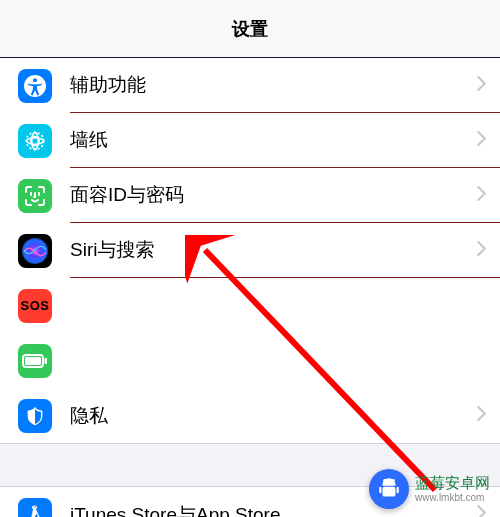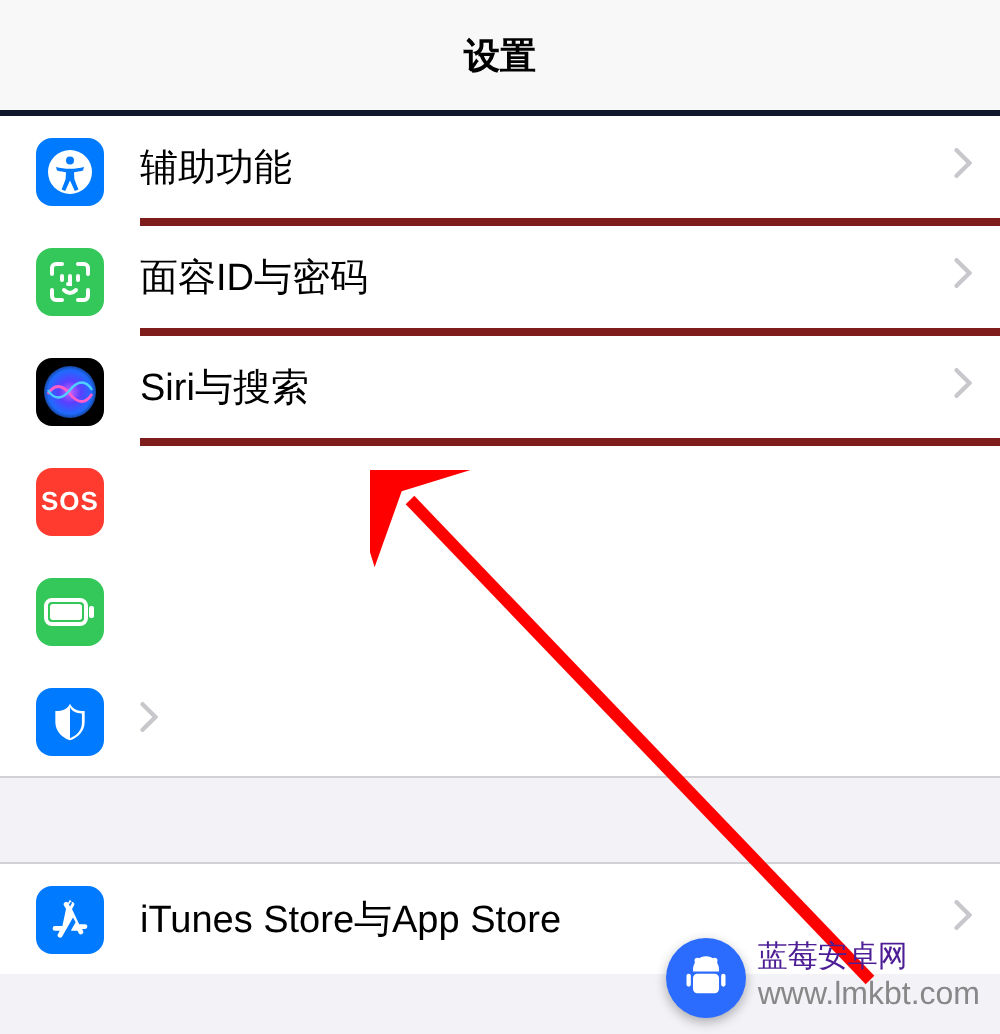--- a/index.html
+++ b/index.html
@@ -7,21 +7,21 @@
       width: 500px;
       height: 517px;
       background: #f2f2f7;
       font-family: -apple-system, "PingFang SC", "Helvetica Neue", sans-serif;
       overflow: hidden;
       position: relative;
     }
     .header {
       height: 58px;
       background: #f8f8f8;
-      border-bottom: 3px solid #0f172a;
+      border-bottom: 1px solid #0f172a;
       display: flex;
       align-items: center;
       justify-content: center;
     }
     .header-title {
       font-size: 18px;
       font-weight: 600;
       color: #000;
     }
     .list {
@@ -32,34 +32,34 @@
       align-items: center;
       height: 55px;
       padding-left: 18px;
       cursor: pointer;
     }
     .row-right {
       flex: 1;
       display: flex;
       align-items: center;
       height: 100%;
-      border-bottom: 4px solid #7f1d1d;
+      border-bottom: 1px solid #7f1d1d;
       padding-right: 14px;
     }
     .row:last-child .row-right { border-bottom: none; }
     .icon-wrap {
       width: 34px;
       height: 34px;
       border-radius: 8px;
       margin-right: 18px;
       display: flex;
       align-items: center;
       justify-content: center;
       flex-shrink: 0;
-      color: #ffffff;
+      color: #000000;
     }
     .label {
       flex: 1;
       font-size: 19px;
       color: #000;
     }
     .chev {
       color: #c7c7cc;
     }
     .gap {
@@ -97,22 +97,22 @@
     .watermark-logo {
       width: 40px;
       height: 40px;
       border-radius: 50%;
       background: #2b6cff;
       display: flex;
       align-items: center;
       justify-content: center;
       box-shadow: 0 2px 6px rgba(0,0,0,0.3);
     }
-    .watermark-text { font-size: 15px; color: #4c1d95; font-weight: 500; }
-    .watermark-url { font-size: 16px; color: #888; }
+    .watermark-text { font-size: 15px; color: #15803d; font-weight: 500; }
+    .watermark-url { font-size: 10px; color: #888; }
     .watermark-stack { display: flex; flex-direction: column; line-height: 1.2; }
   </style>
 </head>
 <body>
 
 <div class="header">
   <span class="header-title">设置</span>
 </div>
 
 <div class="list">
@@ -126,20 +126,37 @@
         </svg>
     </div>
     <div class="row-right">
       <span class="label">辅助功能</span>
       <span class="chev"><svg width="9" height="15" viewBox="0 0 8 14">
             <path d="M1 1l6 6-6 6" stroke="currentColor" stroke-width="2" fill="none" stroke-linecap="round"></path>
           </svg></span>
     </div>
   </div>
 
+  <div class="row">
+    <div class="icon-wrap bg-wallpaper">
+      <svg width="26" height="26" viewBox="0 0 24 24">
+          <g stroke="#fff" stroke-width="1.5" fill="none">
+            <circle cx="12" cy="12" r="4"></circle>
+            <circle cx="12" cy="12" r="8" stroke-dasharray="2 2"></circle>
+            <path d="M12 4c4 2 4 14 0 16M12 4c-4 2-4 14 0 16M4 12c2-4 14-4 16 0M4 12c2 4 14 4 16 0"></path>
+          </g>
+        </svg>
+    </div>
+    <div class="row-right">
+      <span class="label">墙纸</span>
+      <span class="chev"><svg width="9" height="15" viewBox="0 0 8 14">
+            <path d="M1 1l6 6-6 6" stroke="currentColor" stroke-width="2" fill="none" stroke-linecap="round"></path>
+          </svg></span>
+    </div>
+  </div>
 
   <div class="row">
     <div class="icon-wrap bg-faceid">
       <svg width="24" height="24" viewBox="0 0 24 24" stroke="#fff" stroke-width="2" fill="none" stroke-linecap="round">
           <path d="M3 8V5a2 2 0 012-2h3M21 8V5a2 2 0 00-2-2h-3M3 16v3a2 2 0 002 2h3M21 16v3a2 2 0 01-2 2h-3"></path>
           <path d="M8 9v2M16 9v2M12 9v4h-1M9 16c1 1 2 1.5 3 1.5s2-.5 3-1.5"></path>
         </svg>
     </div>
     <div class="row-right">
       <span class="label">面容ID与密码</span>
@@ -190,20 +207,21 @@
   </div>
 
   <div class="row">
     <div class="icon-wrap bg-privacy">
       <svg width="22" height="22" viewBox="0 0 24 24" fill="#fff">
           <path d="M12 2c1.5 3 4 4 8 4v6c0 5-3.5 8.5-8 10-4.5-1.5-8-5-8-10V6c4 0 6.5-1 8-4z" fill="#fff"></path>
           <path d="M12 4c1.2 2.3 3.2 3.2 6.5 3.4v5.2c0 4-2.8 6.9-6.5 8.2z" fill="#007aff"></path>
         </svg>
     </div>
     <div class="row-right">
+      <span class="label">隐私</span>
       <span class="chev"><svg width="9" height="15" viewBox="0 0 8 14">
             <path d="M1 1l6 6-6 6" stroke="currentColor" stroke-width="2" fill="none" stroke-linecap="round"></path>
           </svg></span>
     </div>
   </div>
 
 </div>
 
 <div class="gap"></div>
 

